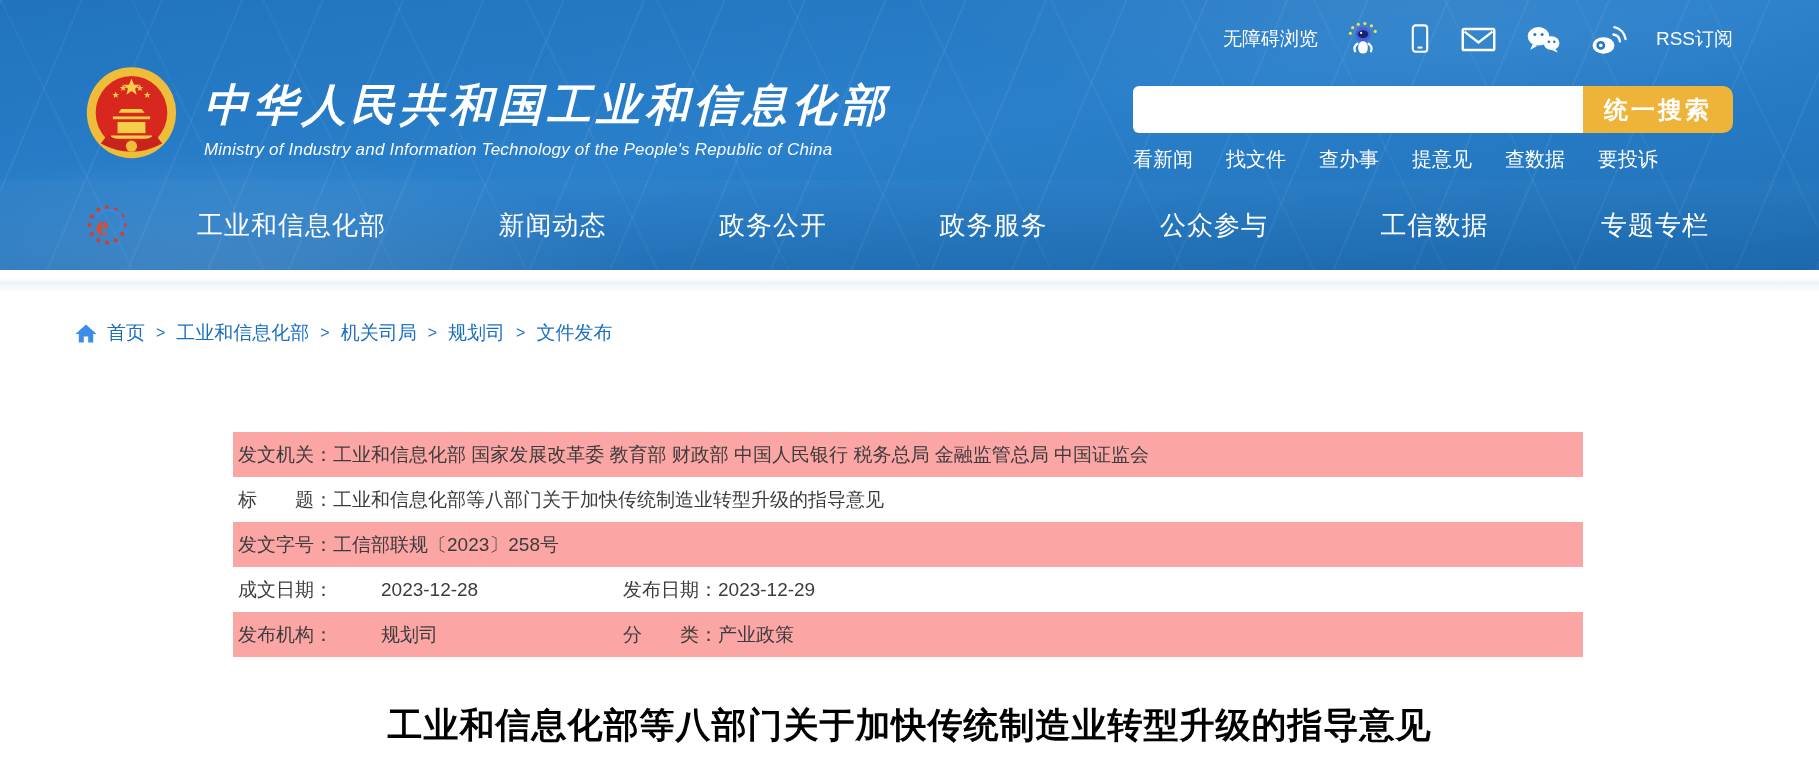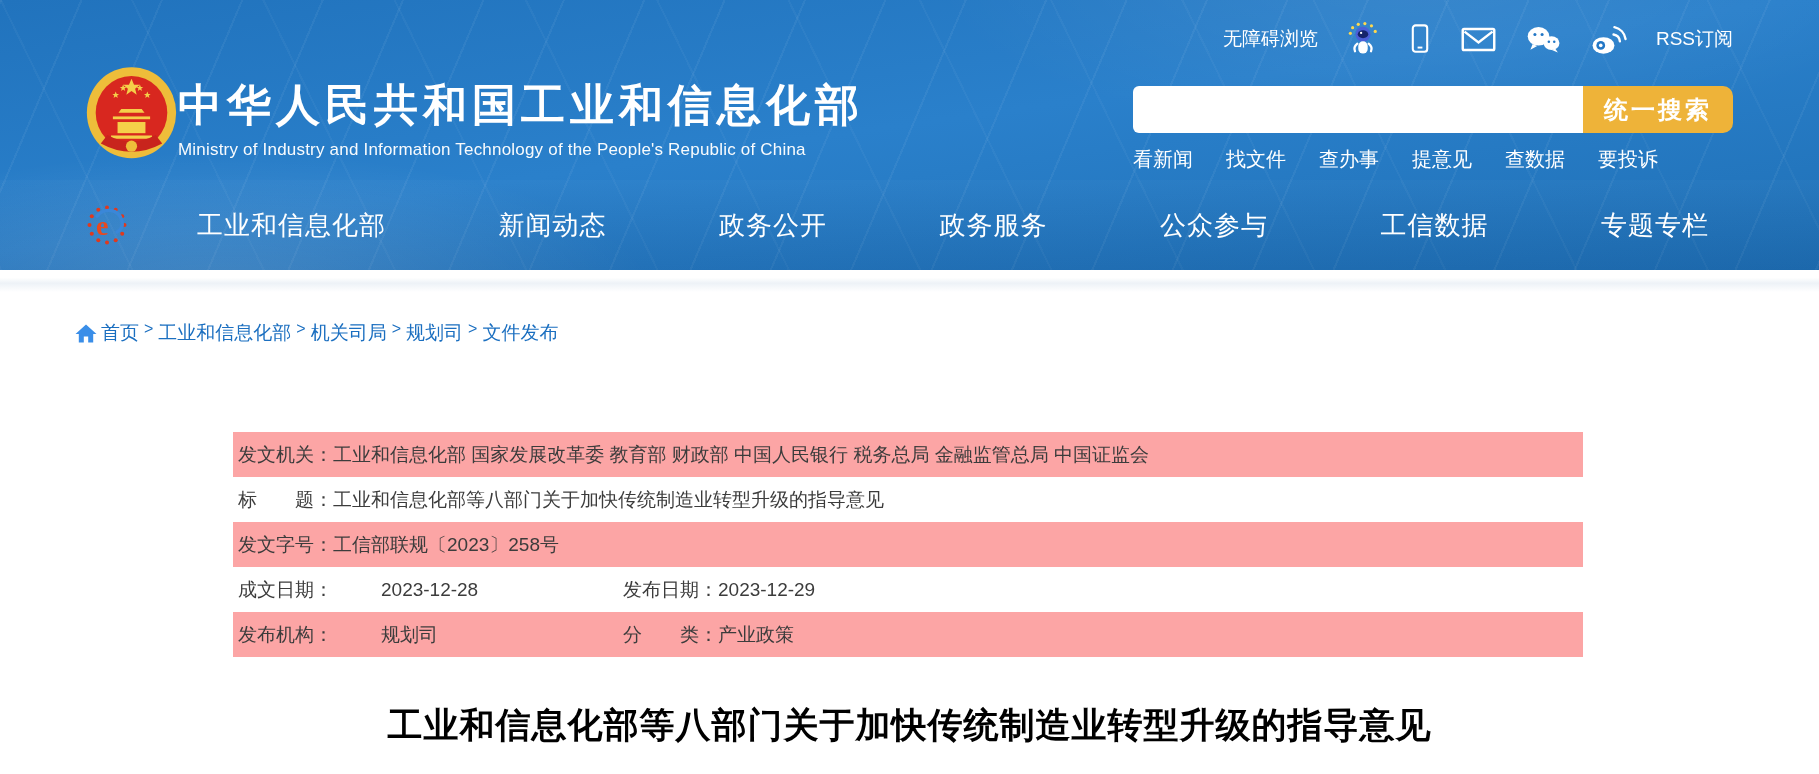--- a/index.html
+++ b/index.html
@@ -25,21 +25,21 @@
   
   .topbar {
     position:absolute; top:22px; right:86px; height:34px;
     display:flex; align-items:center; gap:29px; color:#fff; font-size:19px; z-index:3;
   }
   .topbar .txt { cursor:pointer; white-space:nowrap; }
   .tb-icon { display:flex; align-items:center; justify-content:center; cursor:pointer; }
 
   
   .logo { position:absolute; left:85px; top:66px; display:flex; z-index:3; cursor:pointer; }
-  .logo-text { color:#fff; padding-top:16px; }
+  .logo-text { margin-left:26px; color:#fff; padding-top:16px;font-style:italic; }
   .logo-title { font-size:44px; font-weight:bold; letter-spacing:5px; line-height:1.05; white-space:nowrap; }
   .logo-sub { font-size:17px; margin-top:12px; letter-spacing:0.2px; opacity:0.97; white-space:nowrap; }
 
   
   .search { position:absolute; left:1133px; top:86px; width:600px; z-index:3; }
   .search-row { display:flex; height:47px; }
   .search-input {
     flex:1; border:none; outline:none; background:#fff;
     border-radius:6px 0 0 6px; font-size:20px; padding:0 14px;
   }
@@ -59,21 +59,21 @@
   .nav-logo { width:44px; height:44px; margin-right:68px; flex:0 0 auto; cursor:pointer; }
   .nav-items { flex:1; display:flex; justify-content:space-between; color:#fff; font-size:26px; letter-spacing:1px; }
   .nav-items span { cursor:pointer; white-space:nowrap; }
 
   
   .sep-band { position:absolute; top:270px; left:0; width:100%; height:22px;
     background:linear-gradient(180deg,#ffffff 0%, #ffffff 35%, #edf2f7 60%, #ffffff 100%); }
 
   
   .breadcrumb {
-    position:absolute; top:320px; left:75px; display:flex; gap:4px;
+    position:absolute; top:320px; left:75px; display:flex; align-items:center; gap:10px;
     font-size:19px; color:#1b6fc0;
   }
   .crumb { cursor:pointer; white-space:nowrap; }
   .crumb-sep { font-size:16px; padding:0 1px; }
   .home-ic { display:flex; align-items:center; cursor:pointer; }
 
   
   .meta { position:absolute; top:432px; left:233px; width:1350px; font-size:19px; color:#3c3c3c; }
   .meta-row { display:flex; align-items:center; height:45px; padding-left:5px; }
   .meta-row.gray { background:#fca5a5; }

